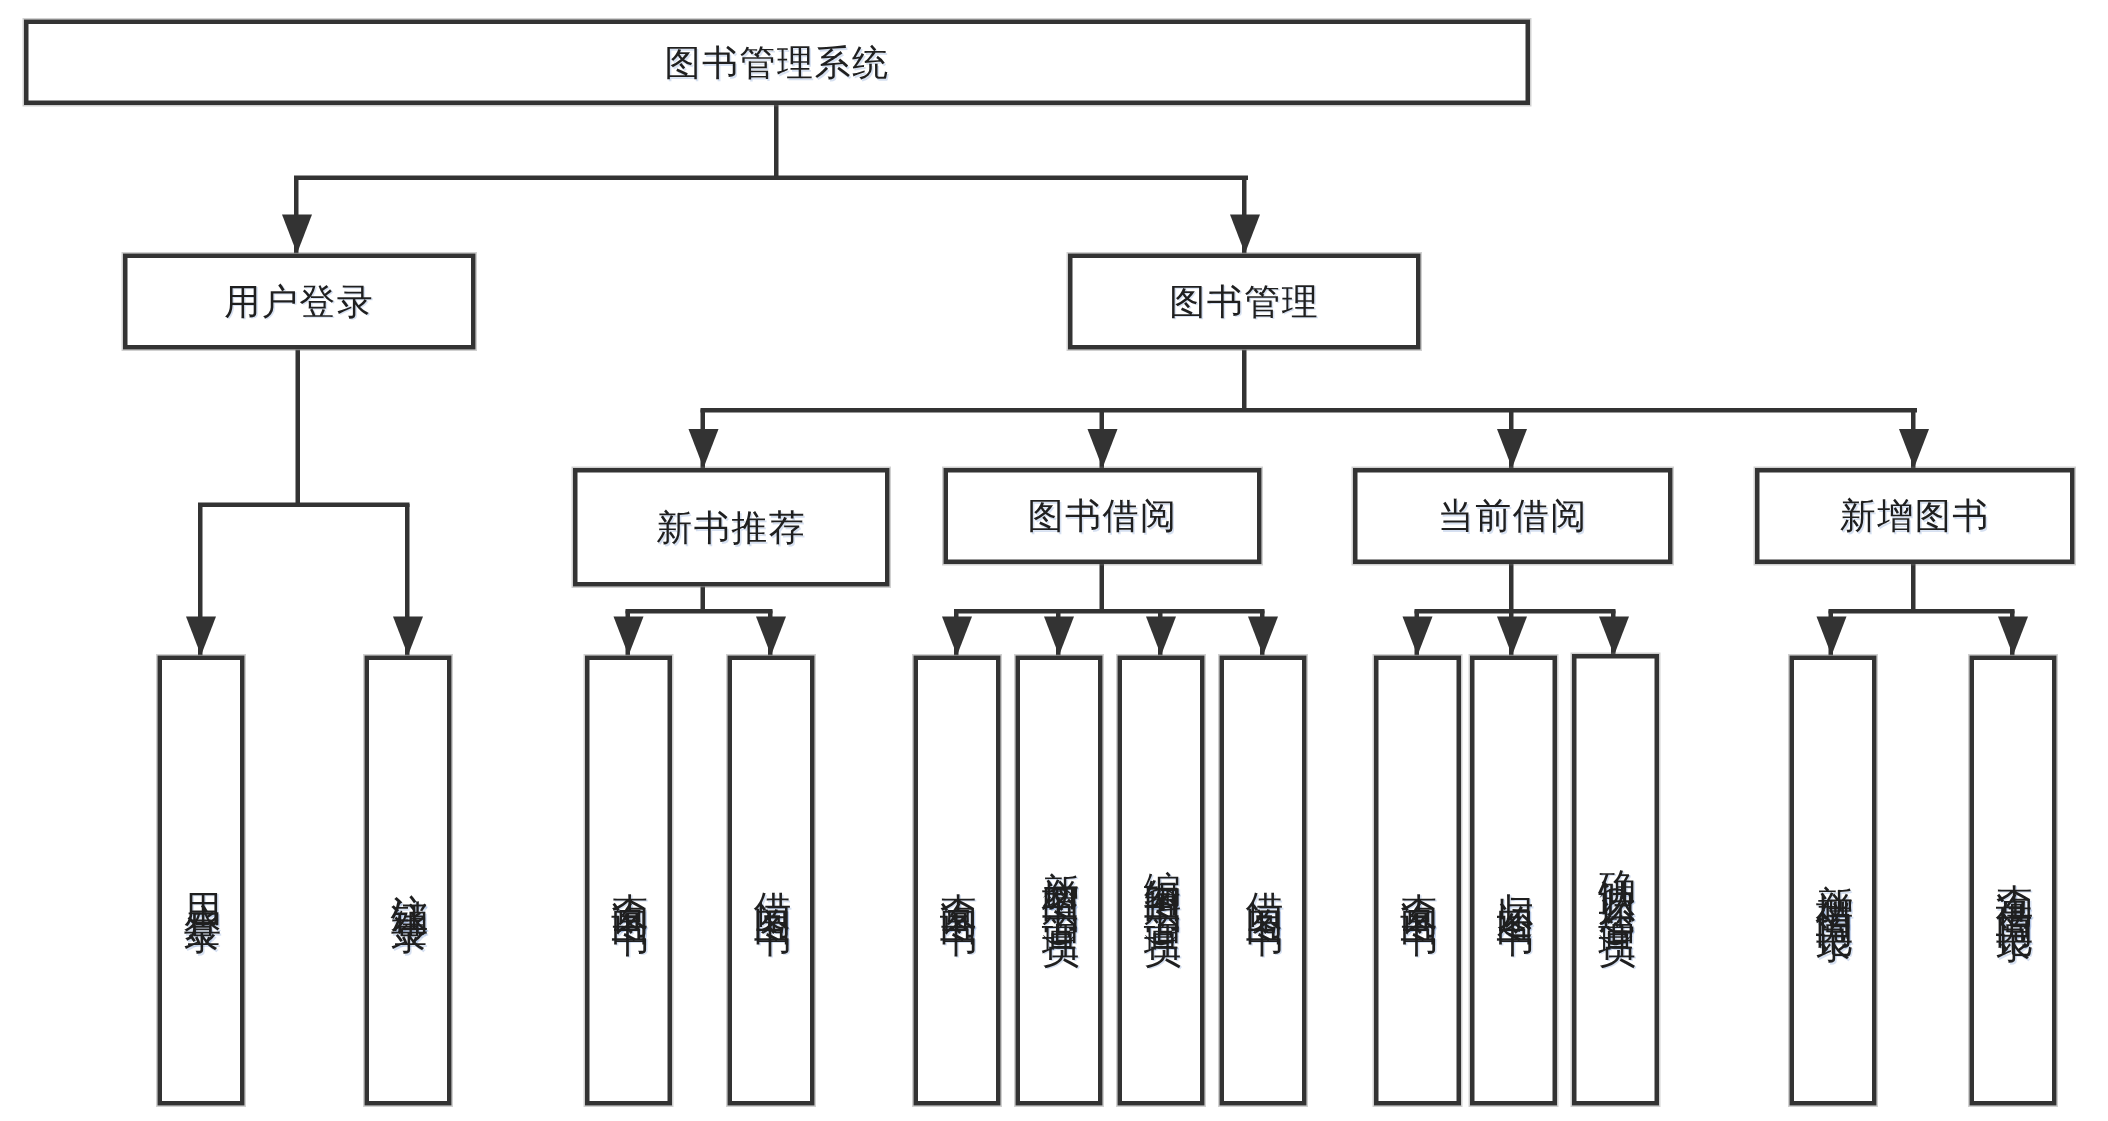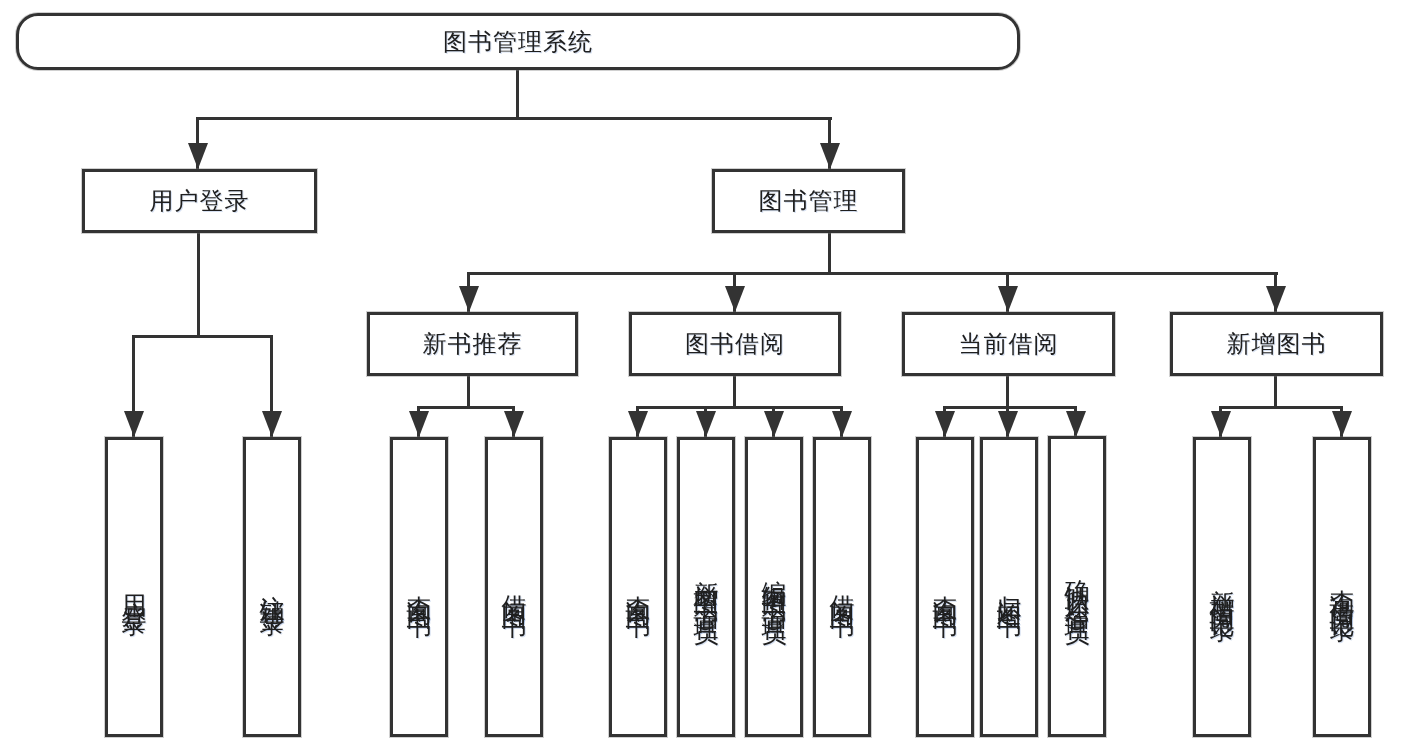--- a/index.html
+++ b/index.html
@@ -64,30 +64,30 @@
     color: #9f9f9f;
     text-shadow: 1px 1px 0 rgba(248,100,90,0.45), -1px 0 0 rgba(248,100,90,0.25);
     z-index: 5;
     white-space: nowrap;
   }
 </style>
 </head>
 <body>
 
 <div id="stage">
-<div class="box" style="left: 16px; top: 13px; width: 1004px; height: 57px; border-radius: 22px;">
+<div class="box" style="left: 16px; top: 13px; width: 1004px; height: 57px;">
       <span class="lbl">图书管理系统</span>
     </div>
     <div class="box" style="left: 82px; top: 169px; width: 235px; height: 64px;">
       <span class="lbl">用户登录</span>
     </div>
-    <div class="box" style="left: 712px; top: 169px; width: 193px; height: 64px;">
+    <div class="box" style="left: 712px; top: 169px; width: 235px; height: 64px;">
       <span class="lbl">图书管理</span>
     </div>
-    <div class="box" style="left: 367px; top: 312px; width: 211px; height: 64px;">
+    <div class="box" style="left: 382px; top: 312px; width: 211px; height: 79px;">
       <span class="lbl">新书推荐</span>
     </div>
     <div class="box" style="left: 629px; top: 312px; width: 212px; height: 64px;">
       <span class="lbl">图书借阅</span>
     </div>
     <div class="box" style="left: 902px; top: 312px; width: 213px; height: 64px;">
       <span class="lbl">当前借阅</span>
     </div>
     <div class="box" style="left: 1170px; top: 312px; width: 213px; height: 64px;">
       <span class="lbl">新增图书</span>

